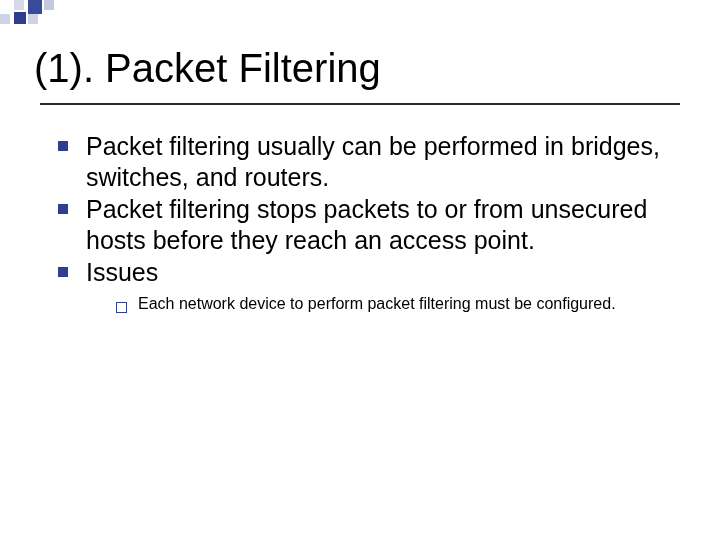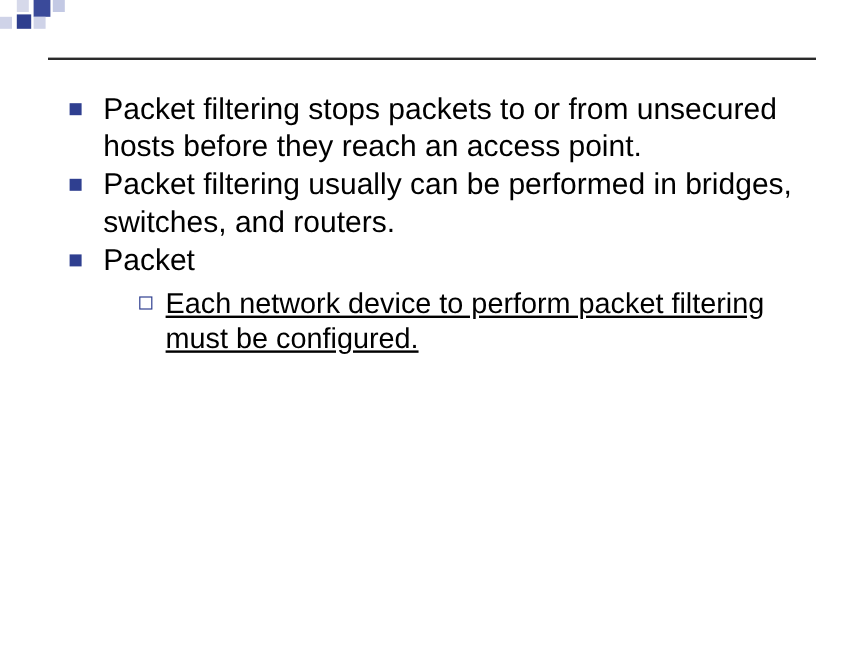--- a/index.html
+++ b/index.html
@@ -67,26 +67,25 @@
     height: 10px;
     background: #2f3f90;
   }
   .sub-bullets {
     list-style: none;
     padding-left: 30px;
     margin-top: 6px;
   }
   .sub-bullets > li {
     position: relative;
-    font-size: 24px;
+    font-size: 16px;
     line-height: 1.24;
     color: #000;
     padding-left: 22px;
     margin-bottom: 4px;
-    text-decoration: underline;
   }
   .sub-bullets > li::before {
     content: "";
     position: absolute;
     left: 0;
     top: 8px;
     width: 9px;
     height: 9px;
     border: 1px solid #2f3f90;
     background: transparent;
@@ -98,31 +97,32 @@
 <div class="decoration">
   <div class="sq sq1"></div>
   <div class="sq sq2"></div>
   <div class="sq sq3"></div>
   <div class="sq sq4"></div>
   <div class="sq sq5"></div>
   <div class="sq sq6"></div>
 </div>
 
 <div class="slide">
+  <h1 class="title">(1). Packet Filtering</h1>
   <hr class="title-rule">
 
   <ul class="bullets">
     <li>
+      <span>Packet filtering usually can be performed in bridges, switches, and routers.</span>
+    </li>
+    <li>
       <span>Packet filtering stops packets to or from unsecured hosts before they reach an access point.</span>
     </li>
     <li>
-      <span>Packet filtering usually can be performed in bridges, switches, and routers.</span>
-    </li>
-    <li>
-      <span>Packet</span>
+      <span>Issues</span>
       <ul class="sub-bullets">
         <li>
           <span>Each network device to perform packet filtering must be configured.</span>
         </li>
       </ul>
     </li>
   </ul>
 </div>
 
 </body></html>

